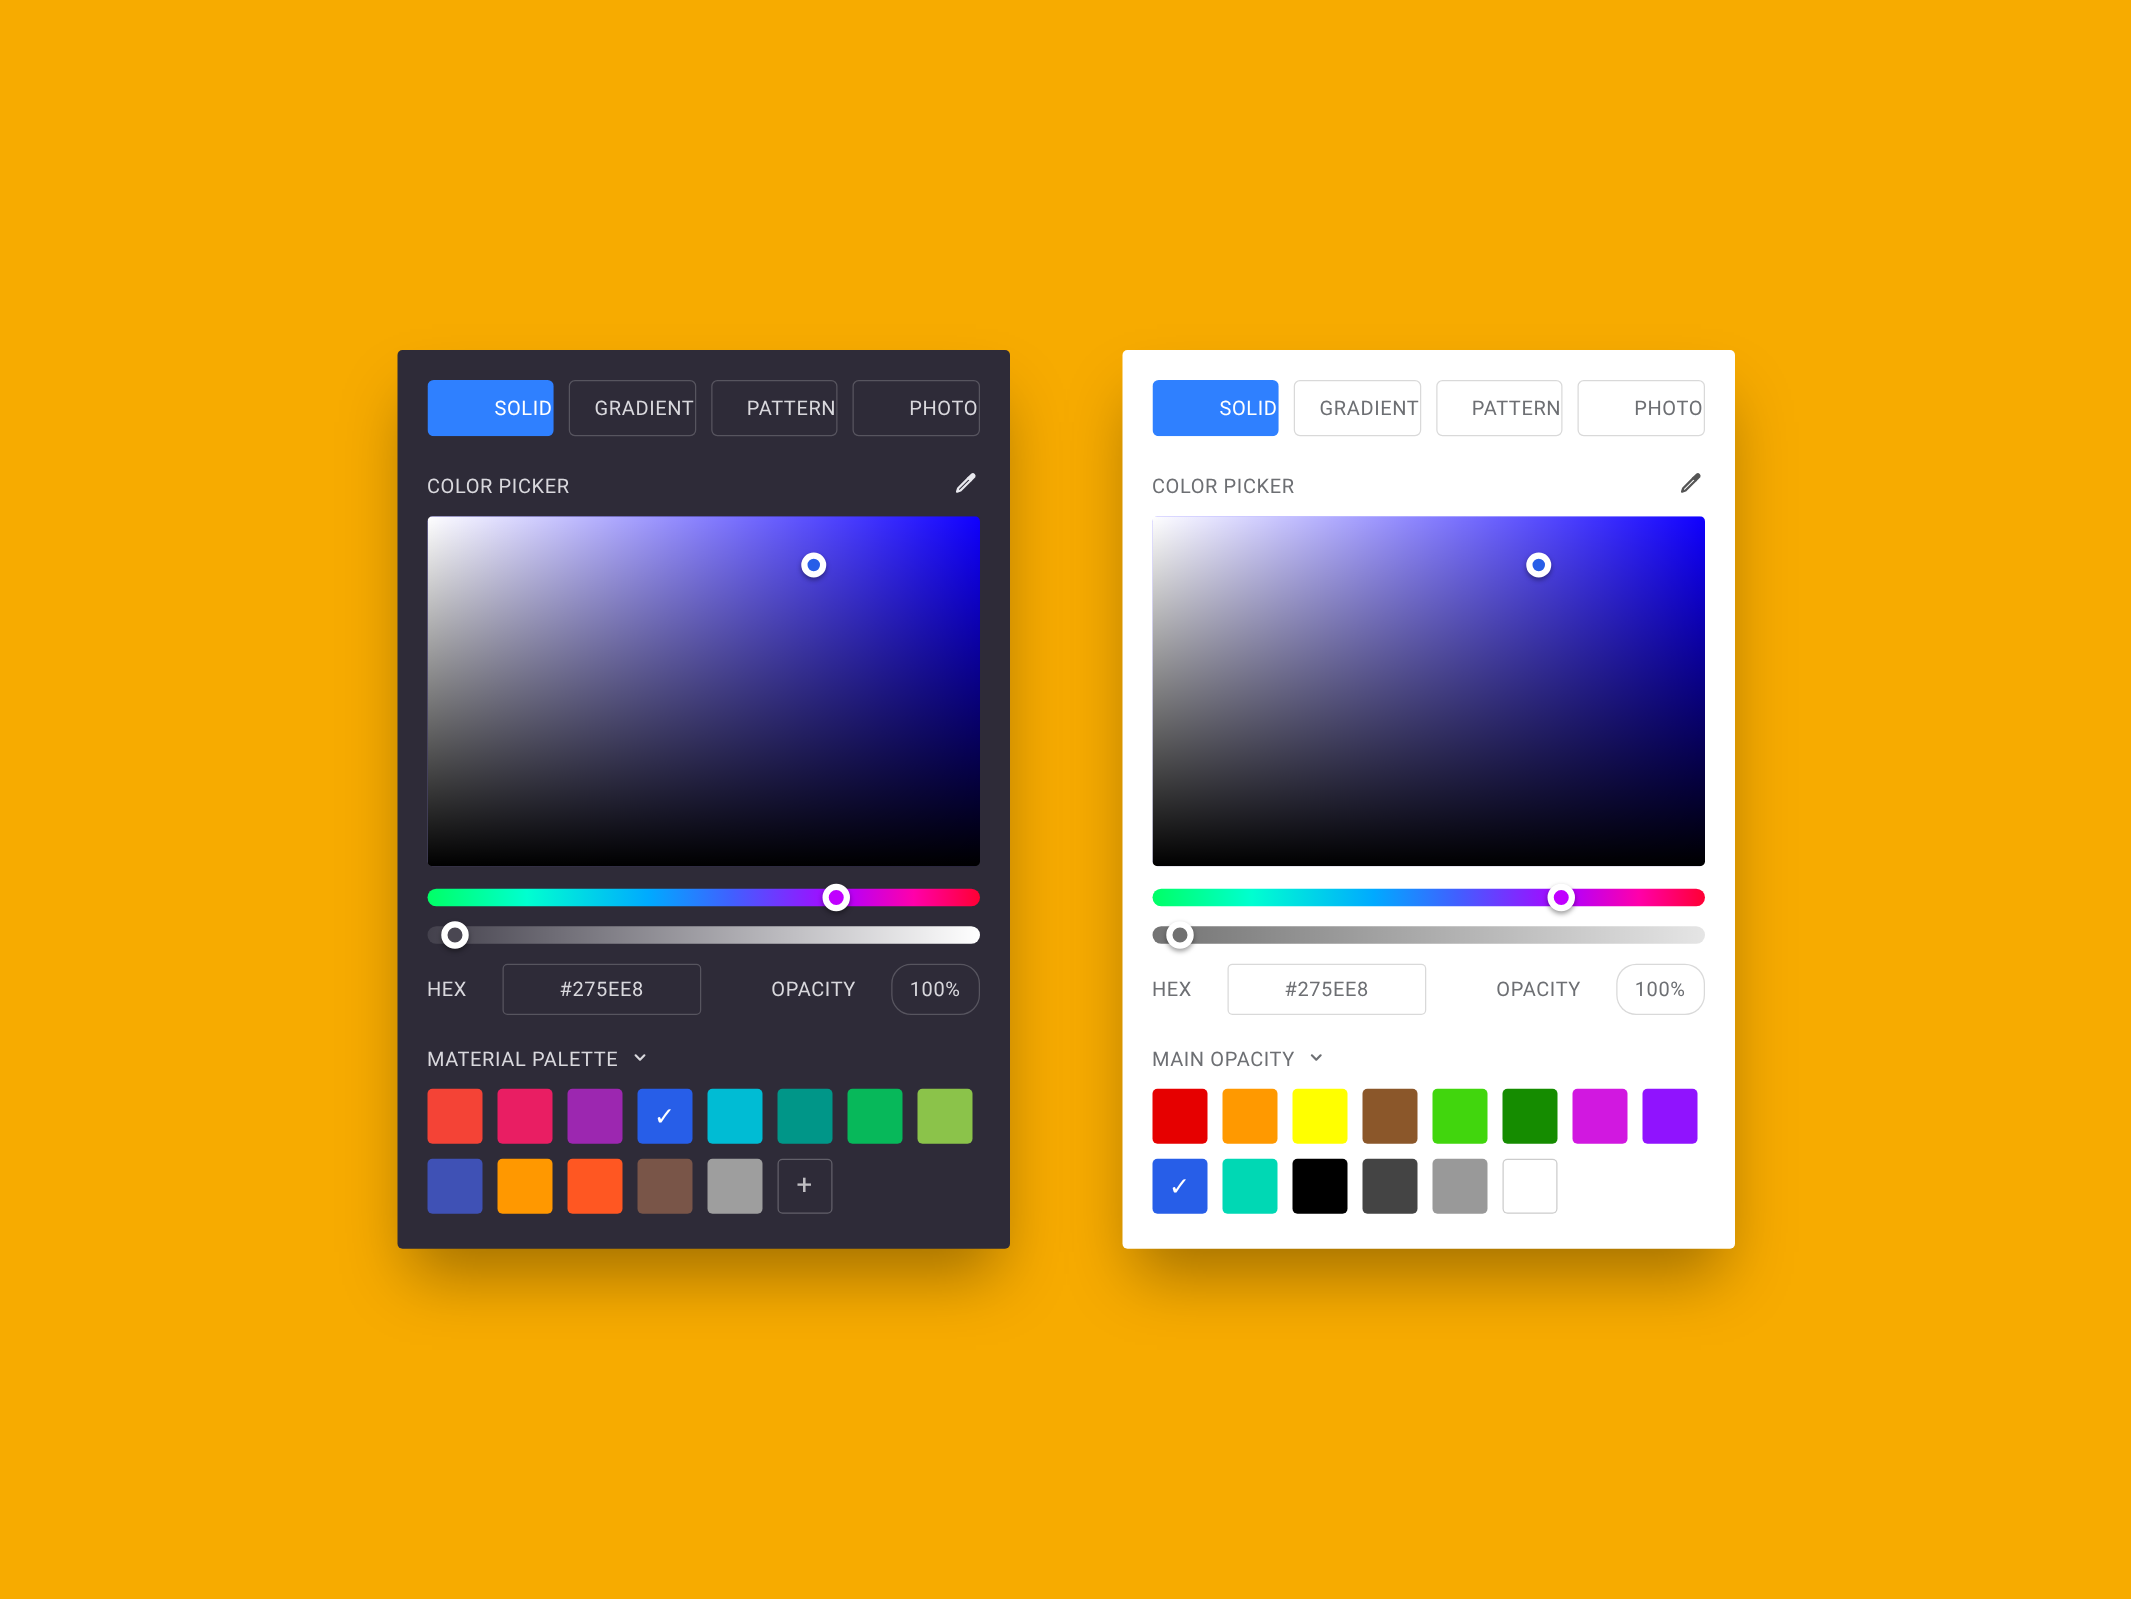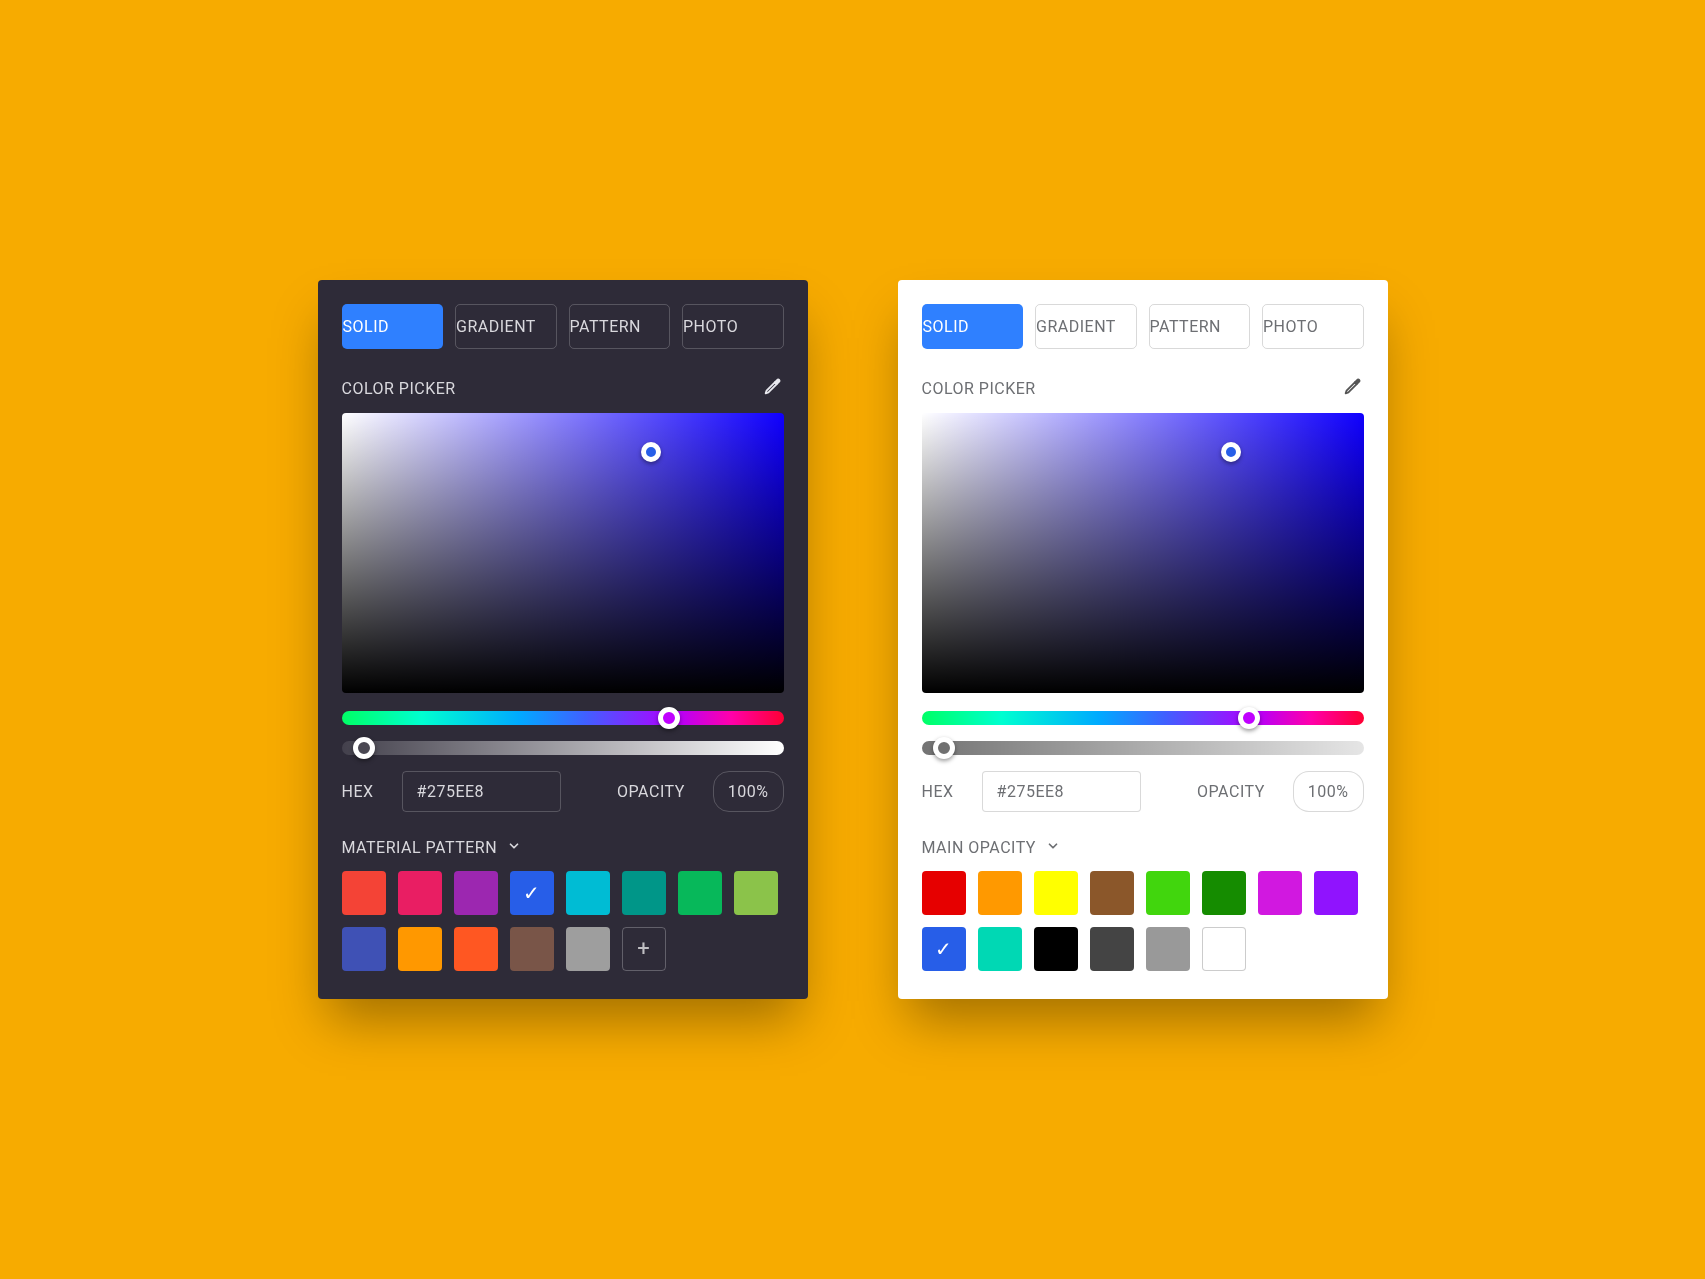--- a/index.html
+++ b/index.html
@@ -21,21 +21,21 @@
     display: flex;
     flex-direction: column;
   }
   .panel.dark { background: #2e2b38; color: #d9d8dd; }
   .panel.light { background: #ffffff; color: #6d6f73; }
 
   
   .tabs { display: flex; gap: 12px; margin-bottom: 26px; }
   .tab {
     flex: 1 1 0;
-    text-align: left;
+    text-align: right;
     padding: 12px 0;
     border-radius: 5px;
     font-size: 16px;
     letter-spacing: 0.5px;
     cursor: pointer;
     user-select: none;
   }
   .dark .tab { border: 1px solid rgba(255,255,255,0.2); color: #d9d8dd; }
   .light .tab { border: 1px solid rgba(0,0,0,0.15); color: #6d6f73; }
   .tab.active { background: #2f80ff; color: #fff; border-color: transparent; }
@@ -111,21 +111,21 @@
     margin-bottom: 26px;
   }
   .field {
     border-radius: 4px;
     padding: 10px 14px;
     font-size: 16px;
     letter-spacing: 0.5px;
   }
   .dark .field { border: 1px solid rgba(255,255,255,0.2); background: transparent; color: #d9d8dd; }
   .light .field { border: 1px solid rgba(0,0,0,0.15); background: #fff; color: #6d6f73; }
-  .hex-field { width: 237px; }
+  .hex-field { width: 237px; text-align: center; }
   .opacity-field { width: 80px; text-align: center; border-radius: 16px; }
 
   
   .palette-row {
     display: flex;
     align-items: center;
     gap: 10px;
     font-size: 16px;
     letter-spacing: 0.5px;
     margin-bottom: 14px;
@@ -183,21 +183,21 @@
 
   <div class="value-row">
     <span>HEX</span>
     <div class="field hex-field">#275EE8</div>
     <div class="spacer-flex"></div>
     <span>OPACITY</span>
     <div class="field opacity-field">100%</div>
   </div>
 
   <div class="palette-row">
-    <span>MATERIAL PATTERN</span>
+    <span>MATERIAL PALETTE</span>
     <span>
       <svg width="14" height="14" viewBox="0 0 24 24" fill="none" stroke="#d9d8dd" stroke-width="3" stroke-linecap="round" stroke-linejoin="round">
           <polyline points="6 9 12 15 18 9"></polyline>
         </svg>
     </span>
   </div>
 
   <div class="swatches" id="dark-swatches">
       <div class="swatch" style="background: rgb(244, 67, 54);"></div>
       <div class="swatch" style="background: rgb(233, 30, 99);"></div>

